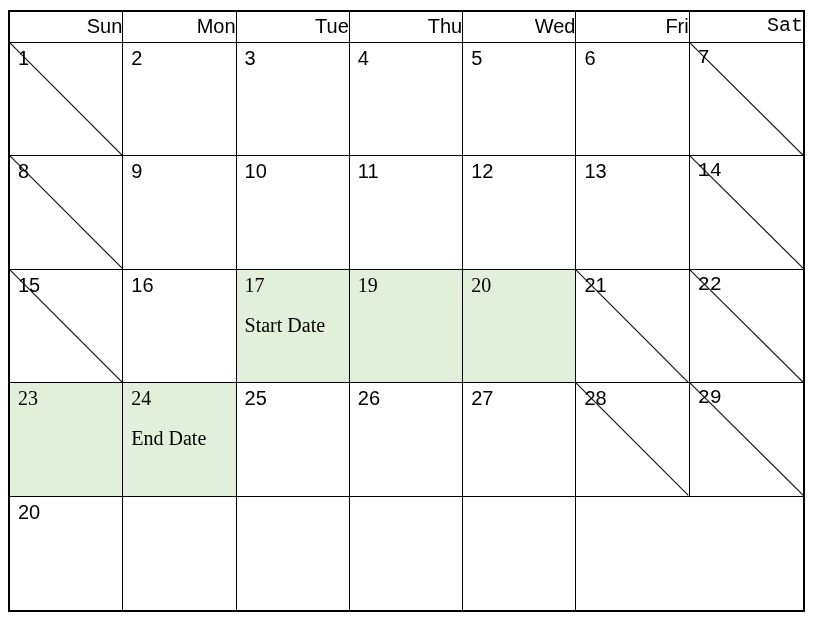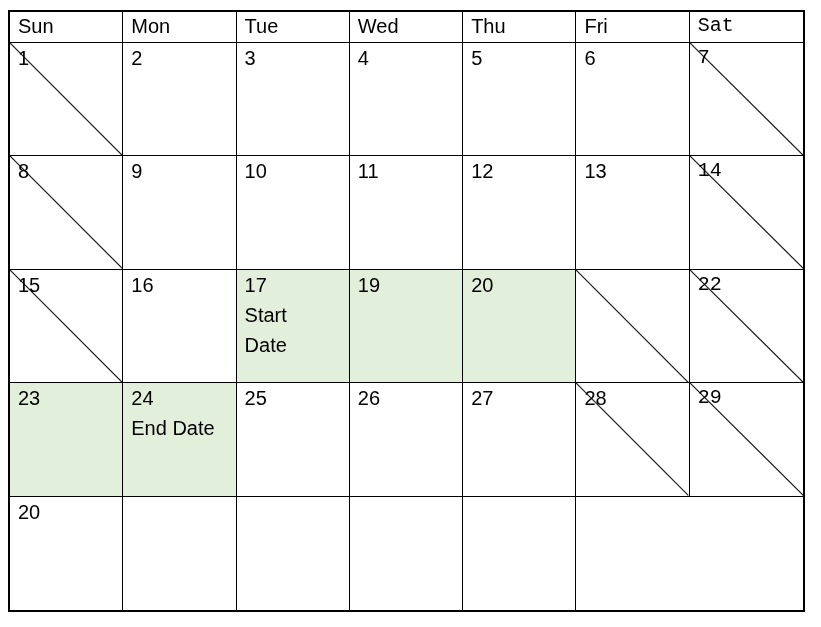--- a/index.html
+++ b/index.html
@@ -29,40 +29,41 @@
     grid-template-rows: 31px repeat(5, 1fr);
   }
   .hcell {
     box-sizing: border-box;
     border-right: 1px solid #000000;
     border-bottom: 1px solid #000000;
     padding: 0 0 0 8px;
     font-size: 20px;
     line-height: 28px;
     overflow: hidden;
+    text-align: right;
   }
   .cell {
     position: relative;
     box-sizing: border-box;
     border-right: 1px solid #000000;
     border-bottom: 1px solid #000000;
     padding: 0 6px 0 8px;
     font-size: 20px;
     line-height: 30px;
     overflow: hidden;
   }
   .calendar > :nth-child(7n) { border-right: none; font-family: Liberation Mono, monospace; }
   .calendar > :nth-child(n+36) { border-bottom: none; }
-  .cell.hl { background: var(--hl, #E2EFDA); }
+  .cell.hl { background: var(--hl, #E2EFDA); font-family: Liberation Serif, serif; }
   .num, .lbl {
     display: block;
     position: relative;
     z-index: 1;
   }
-  .lbl { max-width: 87px; }
+  .lbl { max-width: 87px; margin-top: 10px; }
   .diag {
     position: absolute;
     left: 0;
     top: 0;
     width: 100%;
     height: 100%;
     display: block;
     z-index: 0;
   }
   .diag line {
@@ -71,22 +72,22 @@
   }
 </style>
 </head>
 <body>
 
 <div class="calendar">
 
   <div class="hcell">Sun</div>
   <div class="hcell">Mon</div>
   <div class="hcell">Tue</div>
+  <div class="hcell">Thu</div>
   <div class="hcell">Wed</div>
-  <div class="hcell">Thu</div>
   <div class="hcell">Fri</div>
   <div class="hcell">Sat</div>
 
   <div class="cell">
       <svg class="diag" viewBox="0 0 100 100" preserveAspectRatio="none">
         <line x1="0" y1="0" x2="100" y2="100" vector-effect="non-scaling-stroke"></line>
       </svg>
       <span class="num">1</span>
     </div>
   <div class="cell">
@@ -155,20 +156,21 @@
   <div class="cell hl">
       <span class="num">19</span>
     </div>
   <div class="cell hl">
       <span class="num">20</span>
     </div>
   <div class="cell">
       <svg class="diag" viewBox="0 0 100 100" preserveAspectRatio="none">
         <line x1="0" y1="0" x2="100" y2="100" vector-effect="non-scaling-stroke"></line>
       </svg>
+      <span class="num">21</span>
     </div>
 
   <div class="cell">
       <svg class="diag" viewBox="0 0 100 100" preserveAspectRatio="none">
         <line x1="0" y1="0" x2="100" y2="100" vector-effect="non-scaling-stroke"></line>
       </svg>
       <span class="num">22</span>
     </div>
   <div class="cell hl">
       <span class="num">23</span>

